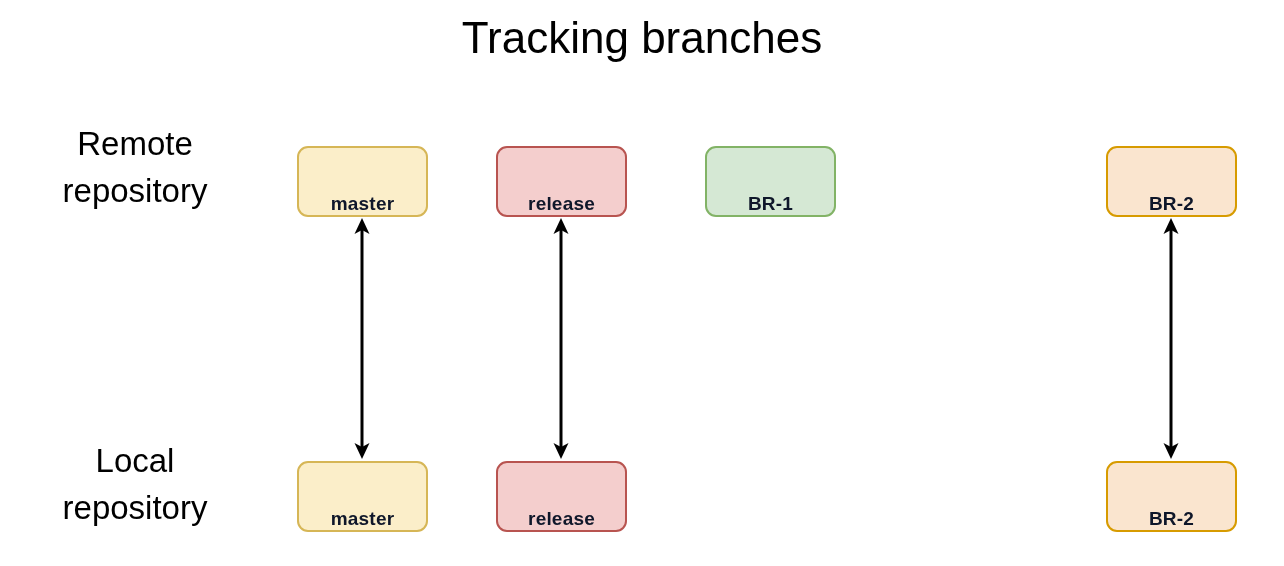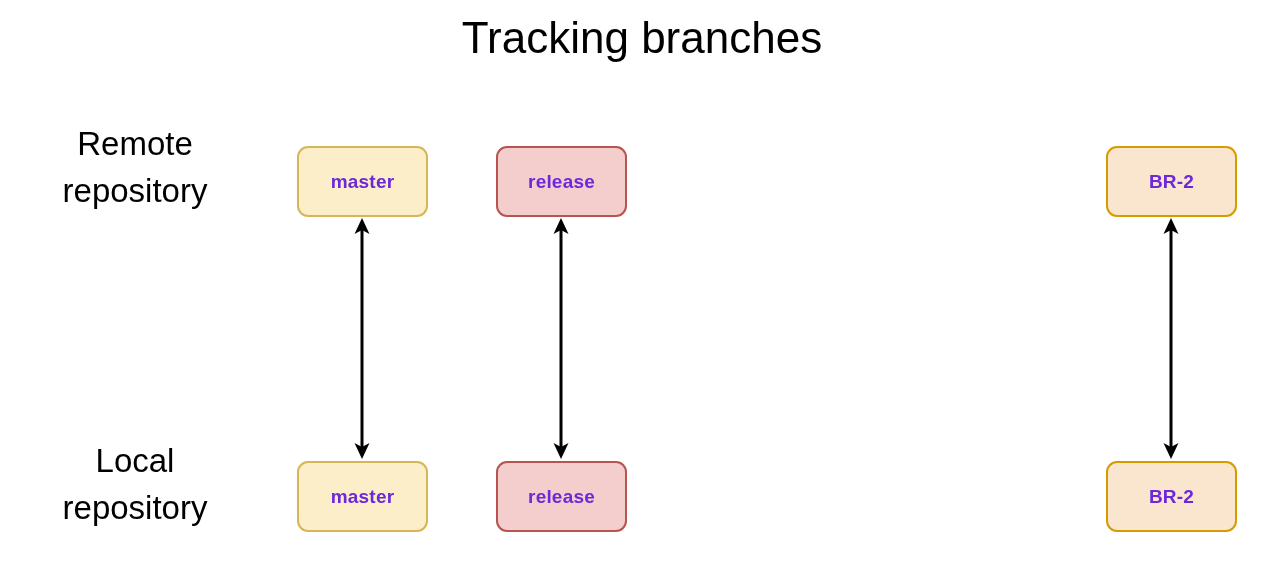--- a/index.html
+++ b/index.html
@@ -47,25 +47,25 @@
 
   .node {
     position: absolute;
     width: 131px;
     height: 71px;
     border-radius: 11px;
     border-style: solid;
     border-width: 2px;
     box-sizing: border-box;
     display: flex;
-    align-items: center;
+    align-items: flex-end;
     justify-content: center;
     font-size: 19px;
     font-weight: bold;
-    color: #6d28d9;
+    color: #0f172a;
     letter-spacing: 0.2px;
   }
   .node .node-label { pointer-events: none; }
 
   
   #arrows {
     position: absolute;
     left: 0;
     top: 0;
     width: 1284px;
@@ -107,20 +107,23 @@
         <path d="M 1171 459 L 1163.5 443 L 1171 447 L 1178.5 443 Z" fill="#000000"></path>
       </g>
     </svg>
 
   <div class="node" style="left: 297px; top: 146px; background: rgb(251, 238, 201); border-color: rgb(214, 182, 86);">
     <span class="node-label">master</span>
   </div>
   <div class="node" style="left: 496px; top: 146px; background: rgb(244, 206, 205); border-color: rgb(184, 84, 80);">
     <span class="node-label">release</span>
   </div>
+  <div class="node" style="left: 705px; top: 146px; background: rgb(213, 232, 212); border-color: rgb(130, 179, 102);">
+    <span class="node-label">BR-1</span>
+  </div>
   <div class="node" style="left: 1106px; top: 146px; background: rgb(250, 229, 207); border-color: rgb(215, 155, 0);">
     <span class="node-label">BR-2</span>
   </div>
 
   <div class="node" style="left: 297px; top: 461px; background: rgb(251, 238, 201); border-color: rgb(214, 182, 86);">
     <span class="node-label">master</span>
   </div>
   <div class="node" style="left: 496px; top: 461px; background: rgb(244, 206, 205); border-color: rgb(184, 84, 80);">
     <span class="node-label">release</span>
   </div>

